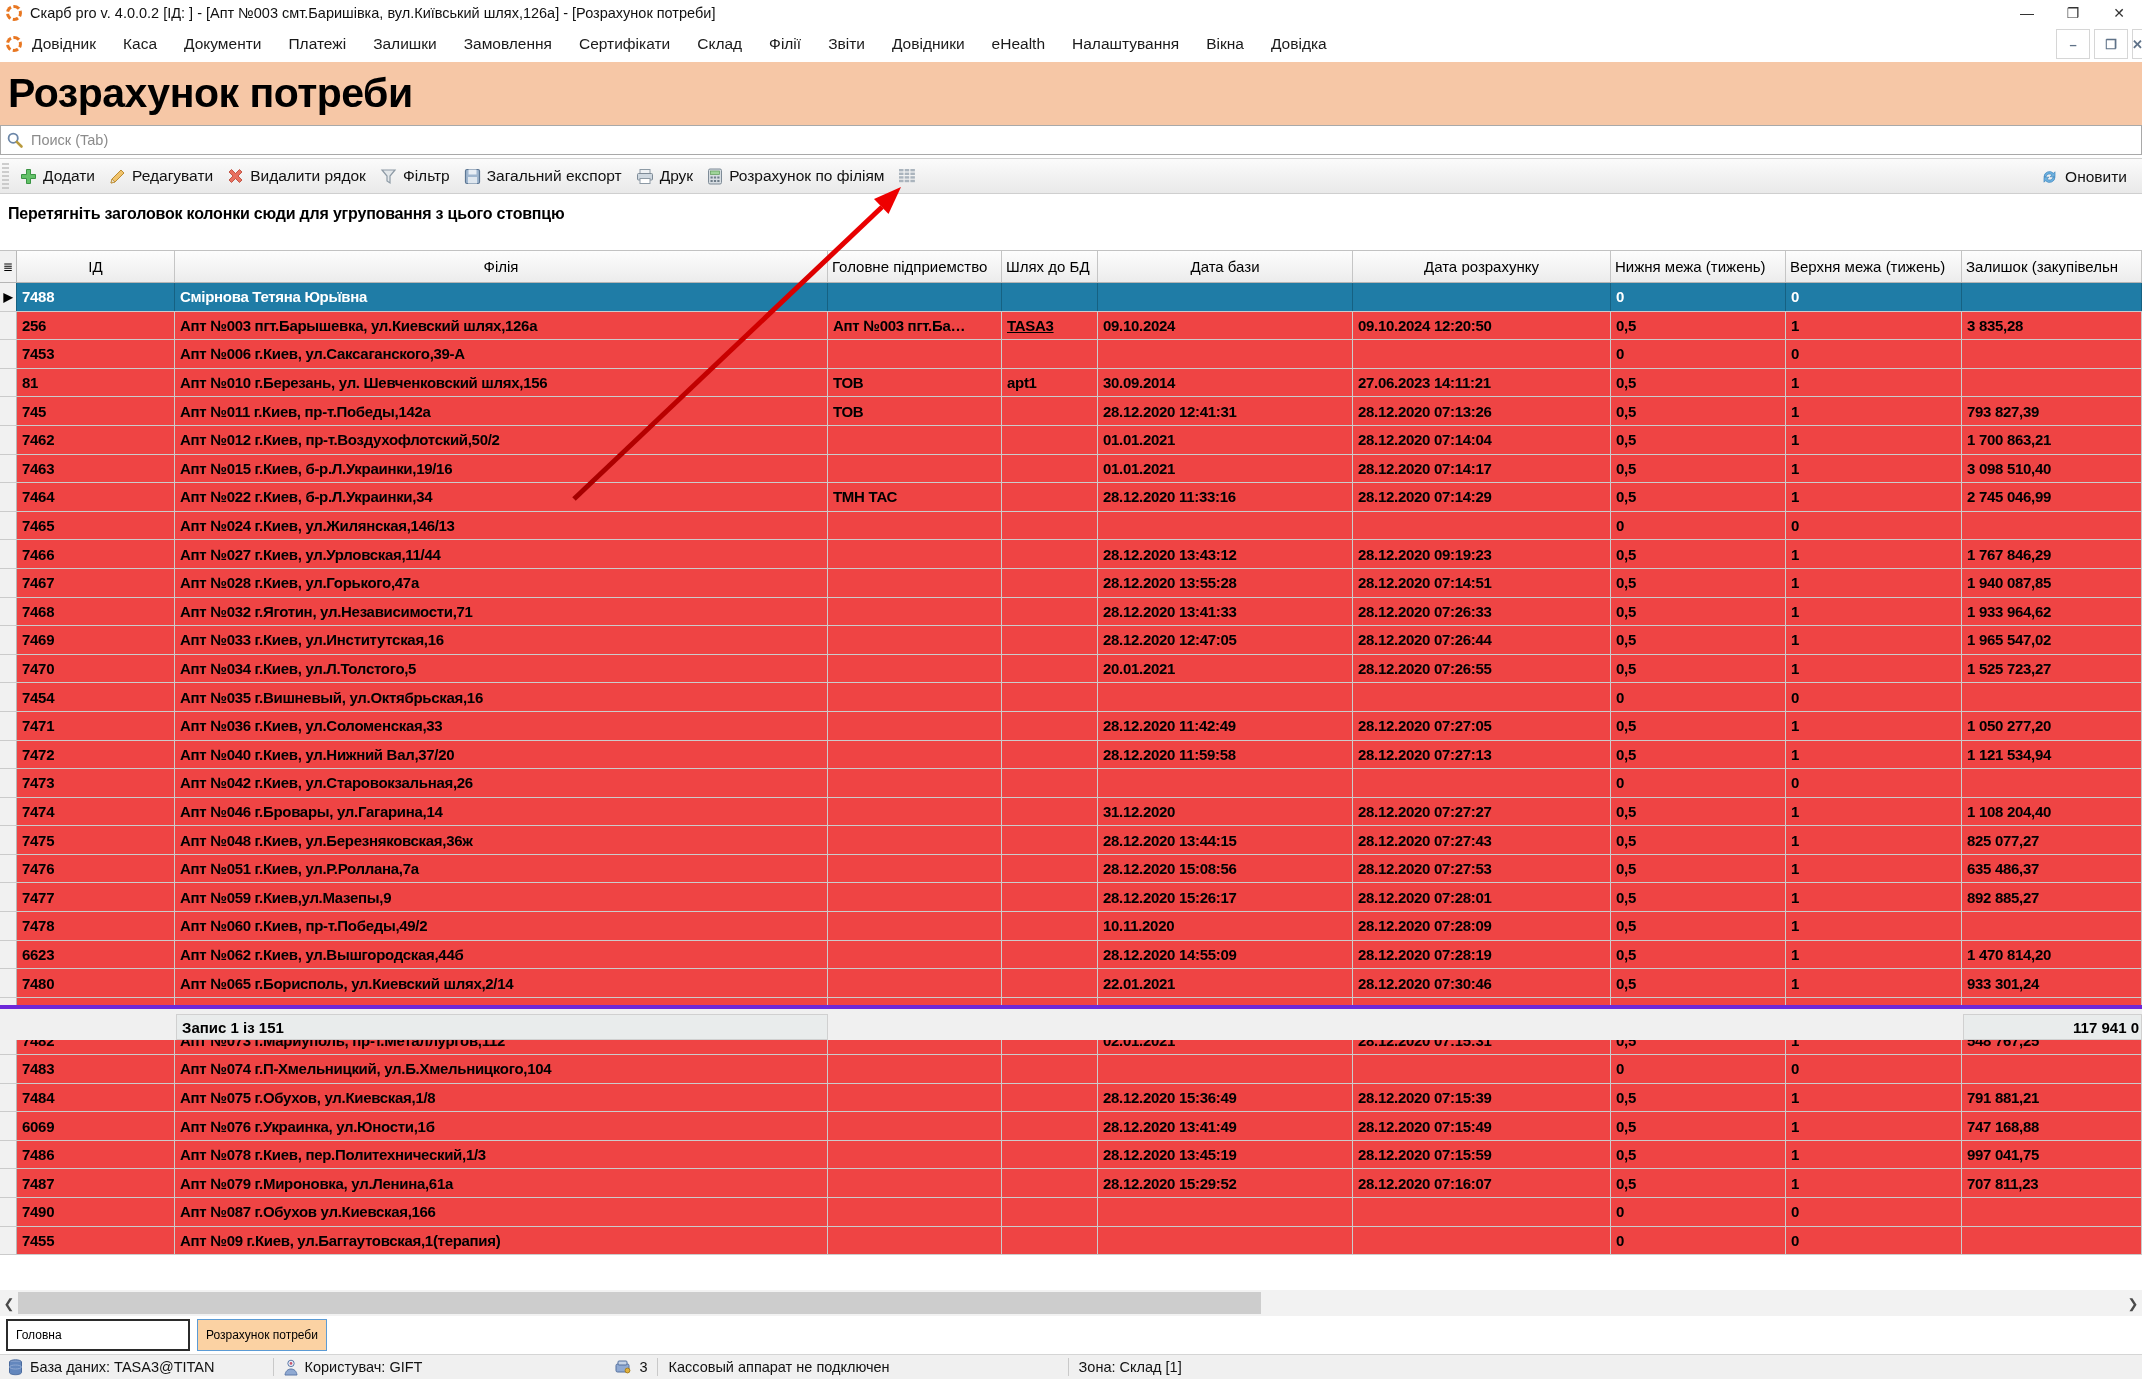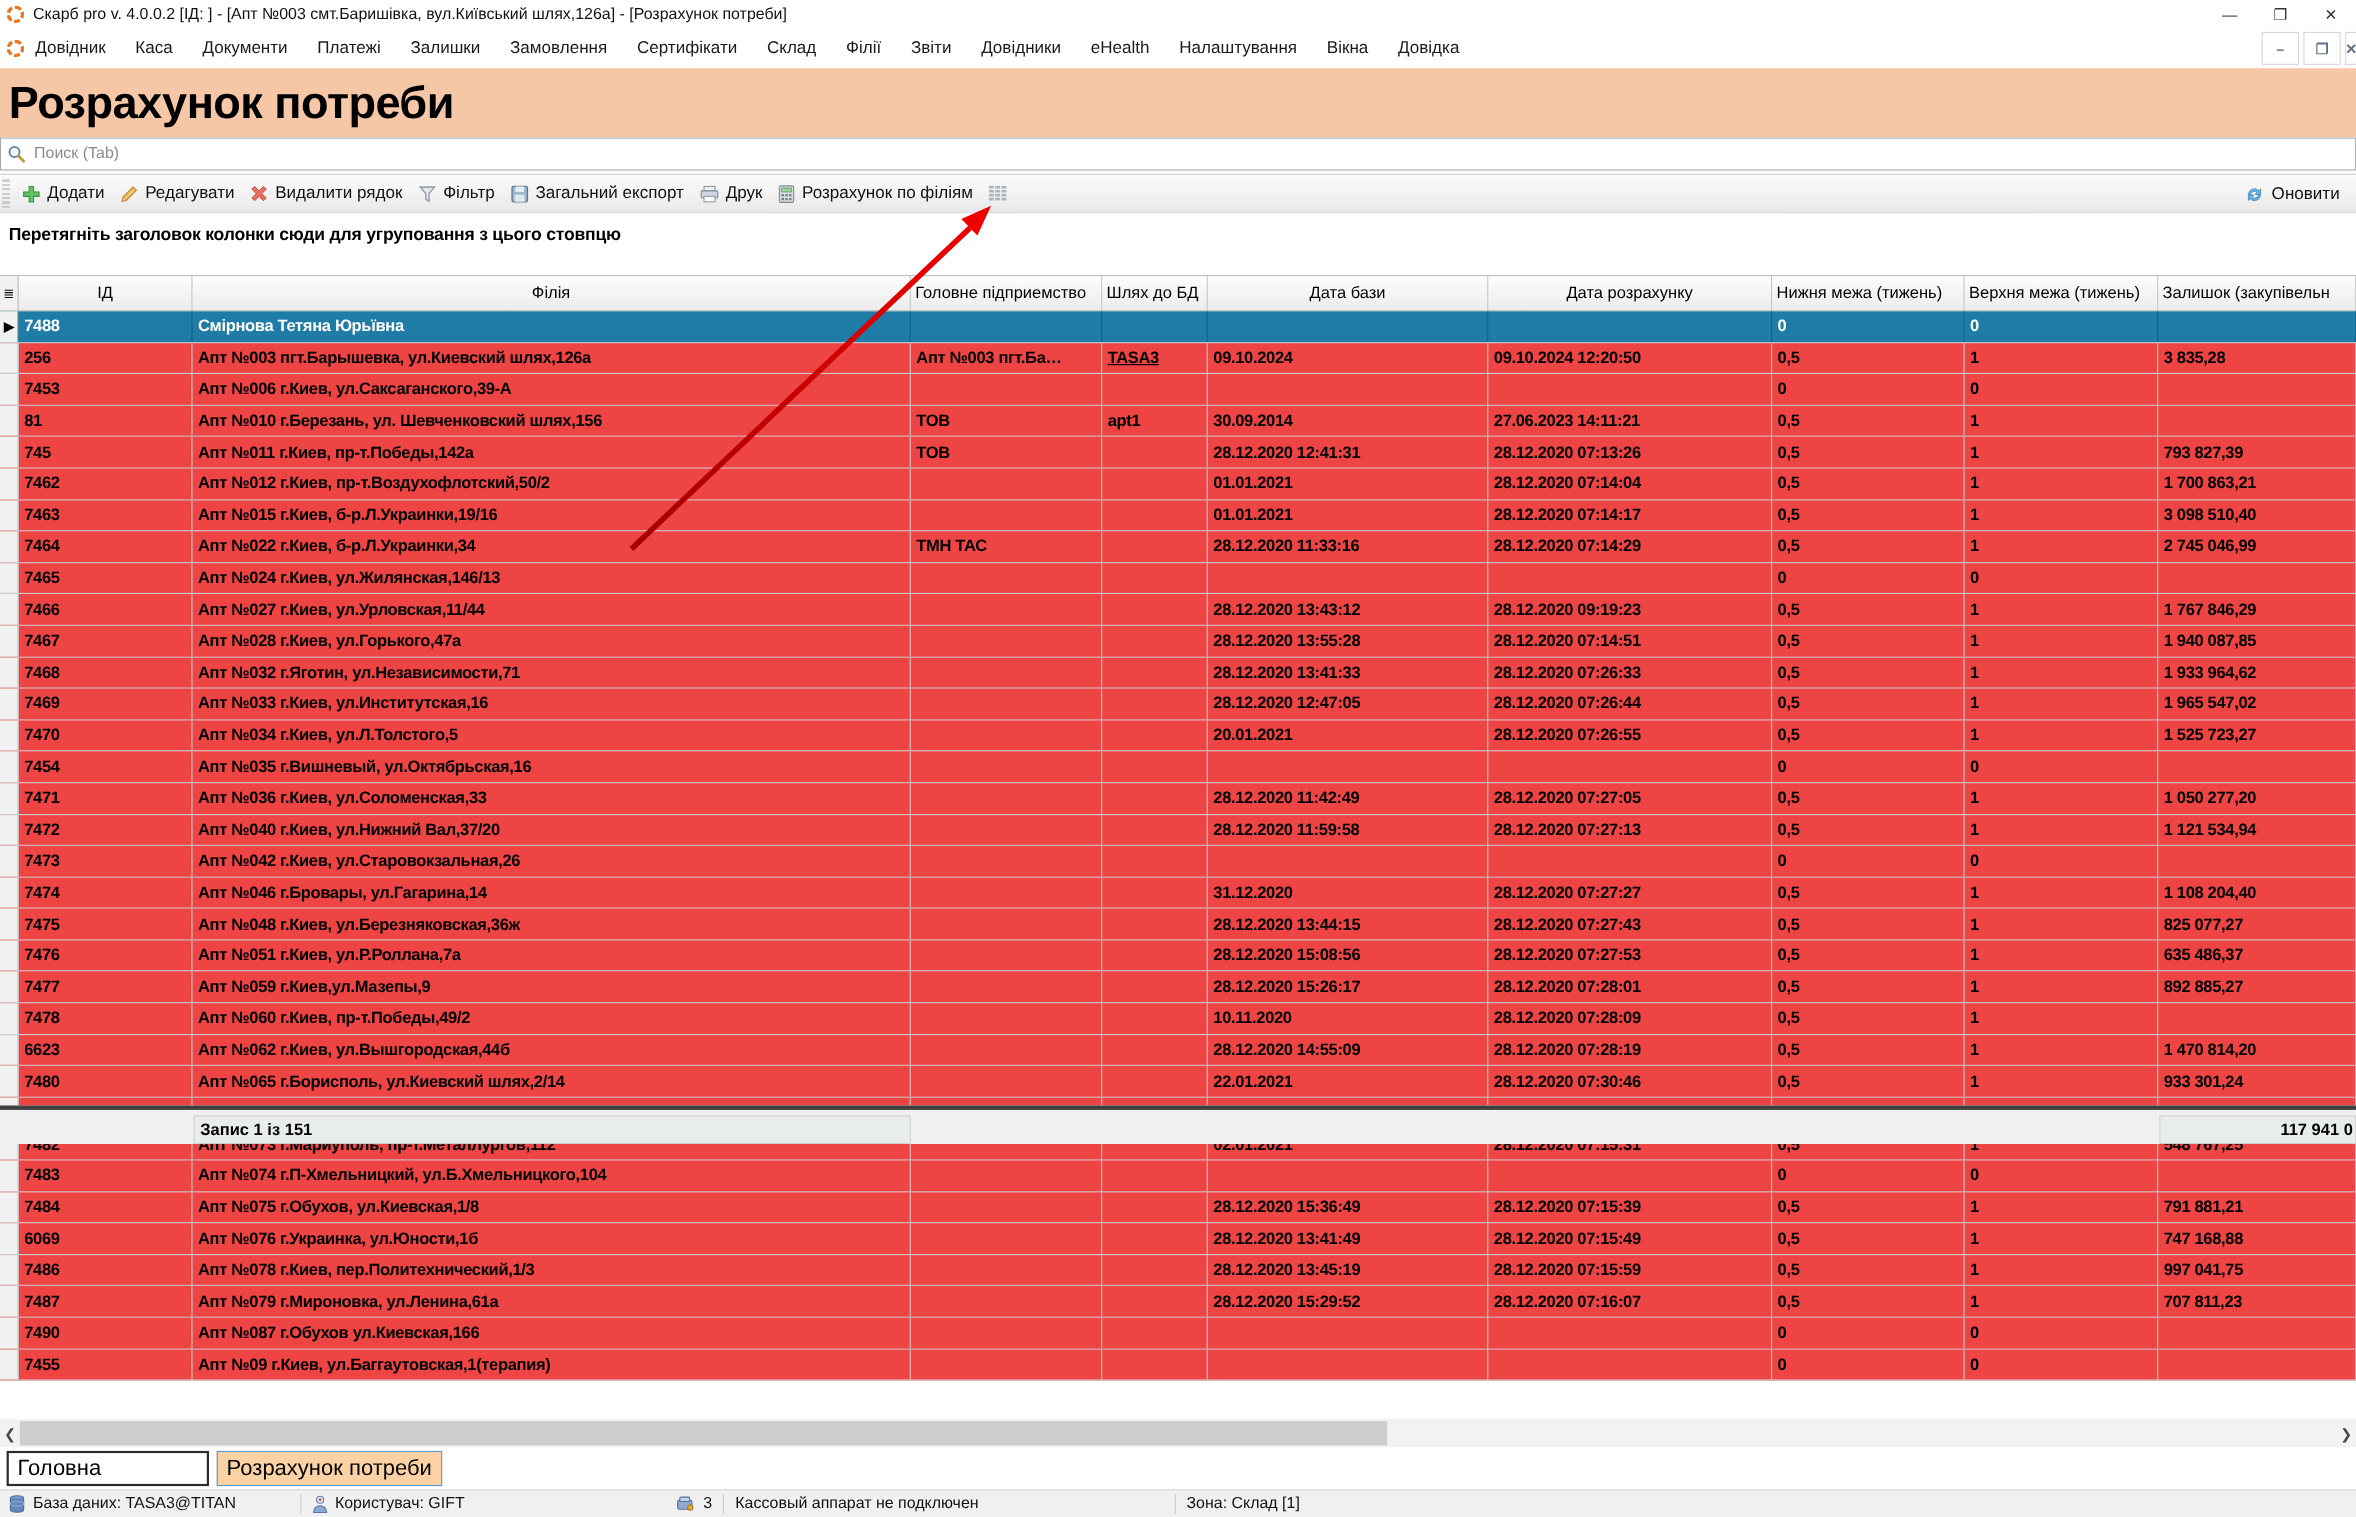--- a/index.html
+++ b/index.html
@@ -46,32 +46,32 @@
   .thead { display:flex; height:33px; background:linear-gradient(#fdfdfd,#ececec); border-top:1px solid #c2c2c2; border-bottom:1px solid #b5b5b5; }
   .th { font-size:15px; color:#000; display:flex; align-items:center; border-right:1px solid #c5c5c5; padding:0 4px; overflow:hidden; white-space:nowrap; }
   .trow { display:flex; height:28.6px; border-bottom:1px solid #cbcbcb; background:#ef4444; }
   .td { font-size:15px; font-weight:bold; letter-spacing:-0.3px; color:#000; display:flex; align-items:center; border-right:1px solid #cbcbcb; padding:0 5px; overflow:hidden; white-space:nowrap; }
   .marker { background:#f1f1f1; border-right:1px solid #b8b8b8; display:flex; align-items:center; justify-content:center; font-size:12px; color:#000; padding:0; }
   .trow.selected { background:#1f7ca6; }
   .trow.selected .td { color:#fff; border-right:1px solid #166182; }
   .trow.selected .marker { background:#f1f1f1; color:#000; }
 
   
-  .gridfooter { position:absolute; left:0; top:1005px; width:2142px; height:35px; background:#f0f0f0; border-top:4px solid #404040; }
+  .gridfooter { position:absolute; left:0; top:1005px; width:2142px; height:35px; background:#f0f0f0; border-top:4px solid #6d28d9; }
   .rec-box { position:absolute; left:176px; top:5px; width:652px; height:26px; background:#e9ecec; border:1px solid #d0d0d0; display:flex; align-items:center; padding-left:5px; font-size:15px; font-weight:bold; }
   .total-box { position:absolute; left:1963px; top:5px; width:179px; height:26px; background:#e9ecec; border:1px solid #d0d0d0; display:flex; align-items:center; justify-content:flex-end; padding-right:2px; font-size:15px; font-weight:bold; overflow:hidden; }
 
   
   .hscroll { position:absolute; left:0; top:1290px; width:2142px; height:26px; background:#f2f2f2; }
   .hs-arrow { position:absolute; top:0; width:18px; height:26px; display:flex; align-items:center; justify-content:center; color:#4a4a4a; font-size:13px; }
   .hs-thumb { position:absolute; left:18px; top:2px; width:1243px; height:22px; background:#cdcdcd; }
 
   
   .tabsrow { position:absolute; left:0; top:1316px; width:2142px; height:38px; background:#fff; }
-  .tab { position:absolute; top:3px; height:32px; display:flex; align-items:center; padding:0 8px; font-size:20px; white-space:nowrap; }
+  .tab { position:absolute; top:3px; height:32px; display:flex; align-items:center; padding:0 8px; font-size:12px; white-space:nowrap; }
   .tab.inactive { left:6px; width:184px; background:#fff; border:2px solid #2b2b2b; color:#000; }
   .tab.active { left:197px; background:#fbd2a3; border:1px solid #5b9bd5; color:#000; }
 
   
   .statusbar { position:absolute; left:0; top:1354px; width:2142px; height:25px; background:#f0f0f0; border-top:1px solid #d5d5d5; display:flex; align-items:center; font-size:14.5px; color:#111; }
   .sb-item { display:flex; align-items:center; gap:7px; white-space:nowrap; }
   .sb-div { width:1px; height:18px; background:#c9c9c9; margin:0 10px; }
   .sb-icon { display:flex; align-items:center; }
 
   

